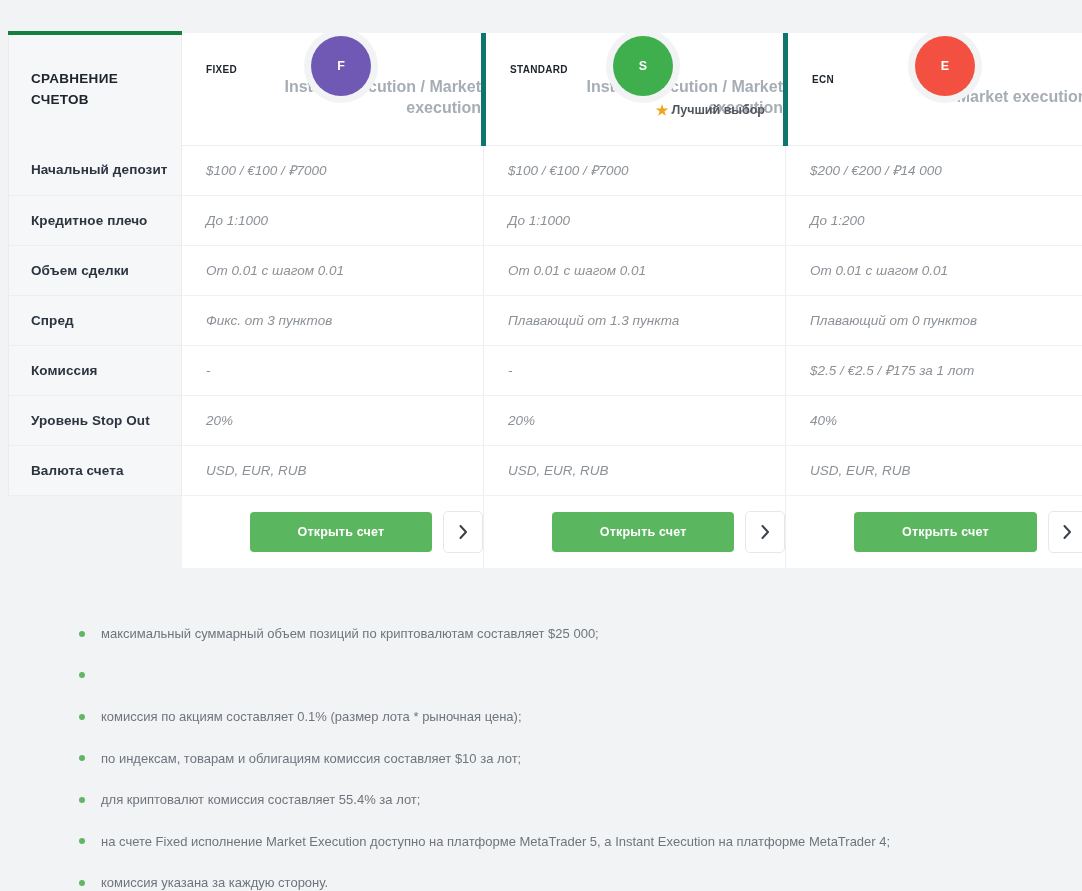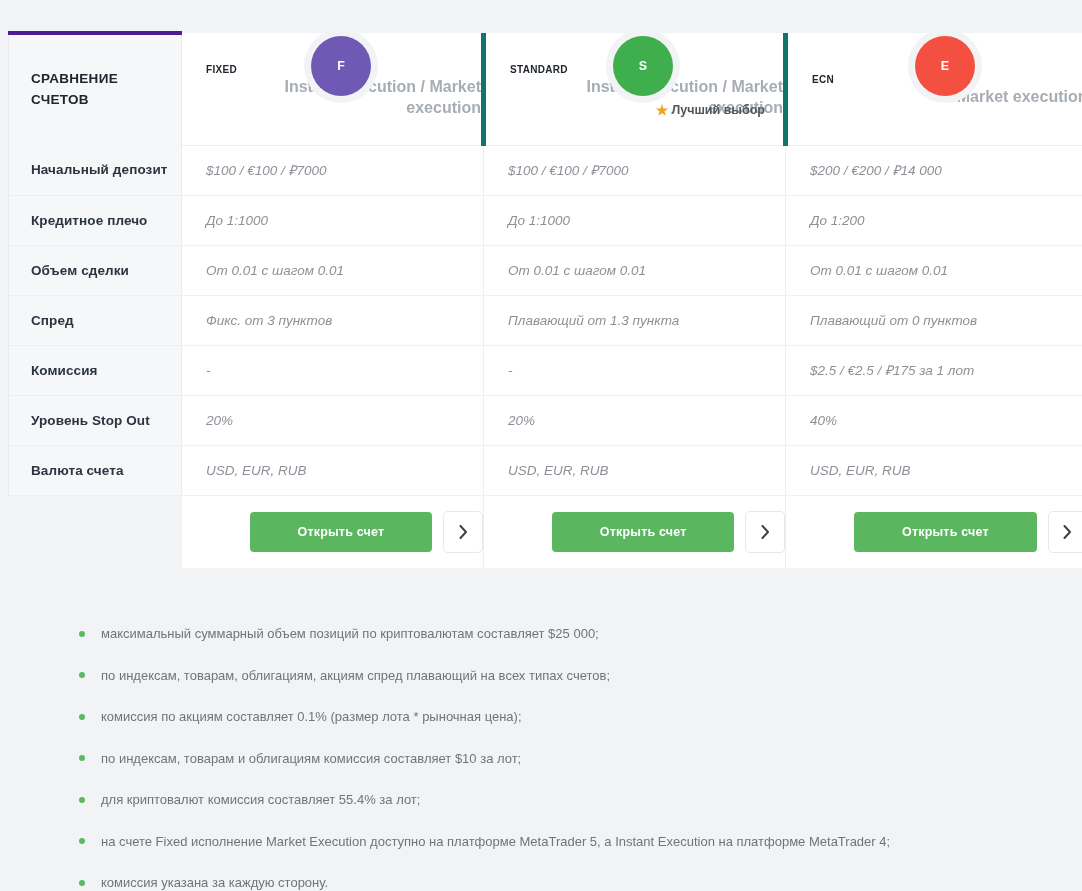--- a/index.html
+++ b/index.html
@@ -46,21 +46,21 @@
     color: #2b3440;
     font-size: 13.5px;
     font-weight: bold;
     letter-spacing: .1px;
   }
 
   .label-head {
     background: #f6f7f8;
     border-left: 1px solid #e9ebed;
     border-right: 1px solid #e9ebed;
-    border-top: 4px solid #4c1d95;
+    border-top: 4px solid #15803d;
     padding: 0 0 0 22px;
     height: 112px;
   }
   .label-head .t1, .label-head .t2 {
     display: block;
     font-size: 13.5px;
     font-weight: bold;
     color: #20262e;
     letter-spacing: .3px;
     line-height: 1.55;
@@ -343,21 +343,20 @@
   </table>
 </div>
 
 <ul class="notes">
   <li class="note-item">
     <span class="note-dot"></span>
     <span>максимальный суммарный объем позиций по криптовалютам составляет $25 000;</span>
   </li>
   <li class="note-item">
     <span class="note-dot"></span>
-    <span>по индексам, товарам, облигациям, акциям спред плавающий на всех типах счетов;</span>
   </li>
   <li class="note-item">
     <span class="note-dot"></span>
     <span>комиссия по акциям составляет 0.1% (размер лота * рыночная цена);</span>
   </li>
   <li class="note-item">
     <span class="note-dot"></span>
     <span>по индексам, товарам и облигациям комиссия составляет $10 за лот;</span>
   </li>
   <li class="note-item">

